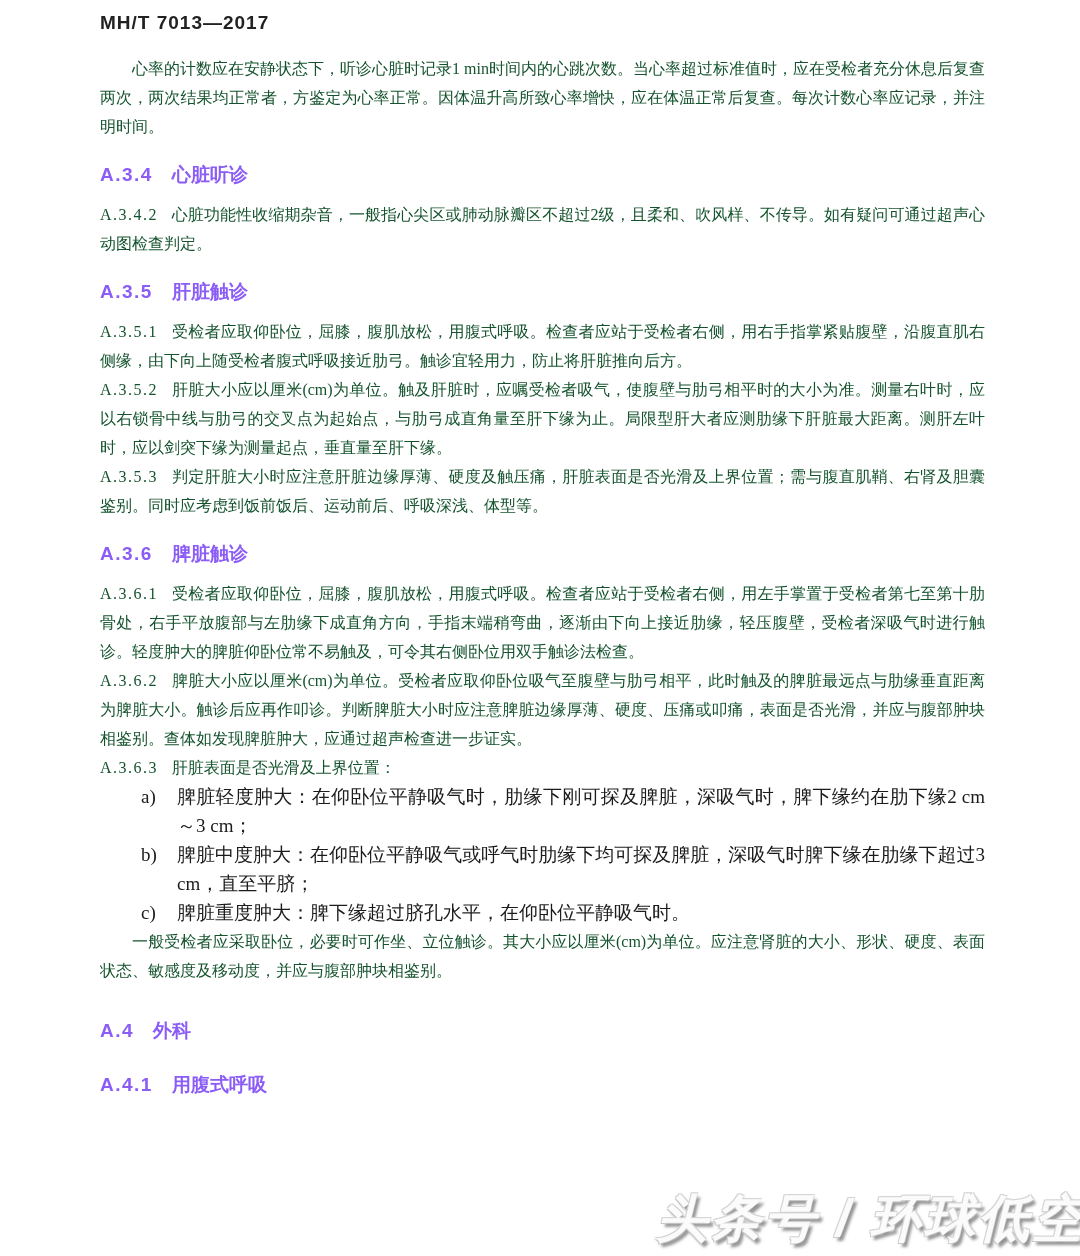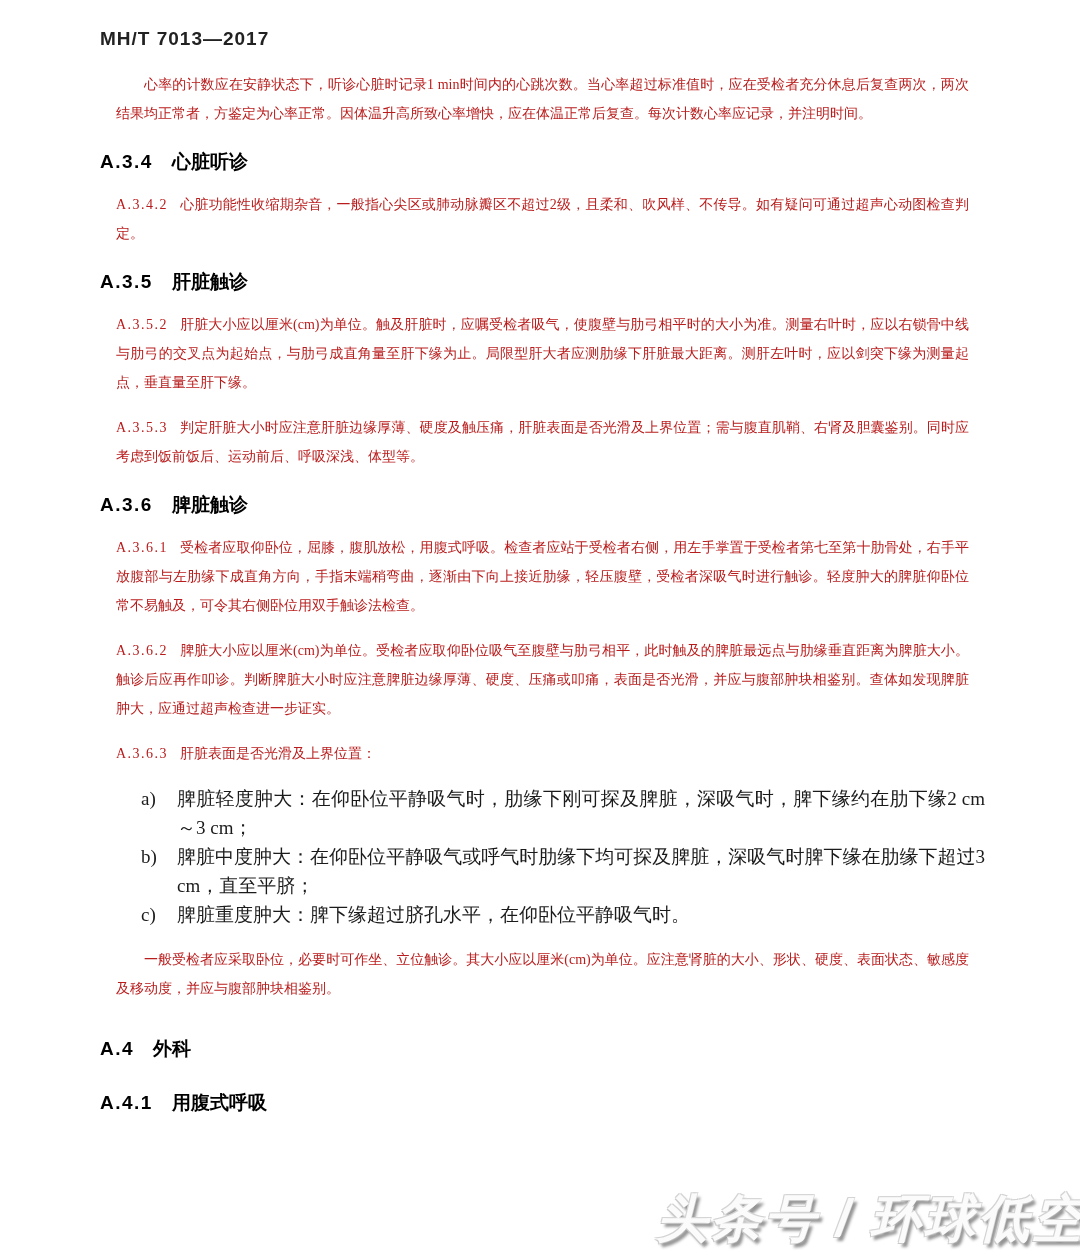--- a/index.html
+++ b/index.html
@@ -12,47 +12,47 @@
     height: 1256px;
     position: relative;
     overflow: hidden;
     color: #1b1b1b;
     font-family: "Liberation Serif", "DejaVu Serif", serif;
   }
   .page {
     box-sizing: border-box;
     width: 1080px;
     height: 1256px;
-    padding: 28px 95px 0 100px;
+    padding: 12px 95px 0 100px;
   }
   .doc-number {
     font-family: "Liberation Sans", "DejaVu Sans", sans-serif;
     font-weight: 700;
     font-size: 19px;
     letter-spacing: 1px;
     color: #222;
   }
   p.body-text {
-    font-size: 14px;
+    font-size: 16px;
     line-height: 29px;
     text-align: justify;
-    margin: 16px;
-    color: #b91c1c;
+    margin: 0;
+    color: #14532d;
   }
   p.intro {
     margin-top: 20px;
   }
   .indent2 {
     text-indent: 2em;
   }
   h2.section-heading, h3.sub-heading {
     font-family: "Liberation Sans", "DejaVu Sans", sans-serif;
     font-size: 19px;
     font-weight: 700;
-    color: #000000;
+    color: #8b5cf6;
     margin: 22px 0 13px 0;
     line-height: 24px;
   }
   h2.big-gap { margin-top: 34px; }
   h3.sub-heading { margin: 30px 0 0 0; }
   .hnum { margin-right: 1.0em; letter-spacing: 1.5px; }
   .cnum {
     margin-right: 0.85em;
     letter-spacing: 1.5px;
     white-space: nowrap;
@@ -104,20 +104,23 @@
     <span class="hnum">A.3.4</span><span>心脏听诊</span>
   </h2>
   <p class="body-text clause">
     <span class="cnum">A.3.4.2</span><span>心脏功能性收缩期杂音，一般指心尖区或肺动脉瓣区不超过2级，且柔和、吹风样、不传导。如有疑问可通过超声心动图检查判定。</span>
   </p>
 
   <h2 class="section-heading">
     <span class="hnum">A.3.5</span><span>肝脏触诊</span>
   </h2>
   <p class="body-text clause">
+    <span class="cnum">A.3.5.1</span><span>受检者应取仰卧位，屈膝，腹肌放松，用腹式呼吸。检查者应站于受检者右侧，用右手指掌紧贴腹壁，沿腹直肌右侧缘，由下向上随受检者腹式呼吸接近肋弓。触诊宜轻用力，防止将肝脏推向后方。</span>
+  </p>
+  <p class="body-text clause">
     <span class="cnum">A.3.5.2</span><span>肝脏大小应以厘米(cm)为单位。触及肝脏时，应嘱受检者吸气，使腹壁与肋弓相平时的大小为准。测量右叶时，应以右锁骨中线与肋弓的交叉点为起始点，与肋弓成直角量至肝下缘为止。局限型肝大者应测肋缘下肝脏最大距离。测肝左叶时，应以剑突下缘为测量起点，垂直量至肝下缘。</span>
   </p>
   <p class="body-text clause">
     <span class="cnum">A.3.5.3</span><span>判定肝脏大小时应注意肝脏边缘厚薄、硬度及触压痛，肝脏表面是否光滑及上界位置；需与腹直肌鞘、右肾及胆囊鉴别。同时应考虑到饭前饭后、运动前后、呼吸深浅、体型等。</span>
   </p>
 
   <h2 class="section-heading">
     <span class="hnum">A.3.6</span><span>脾脏触诊</span>
   </h2>
   <p class="body-text clause">

